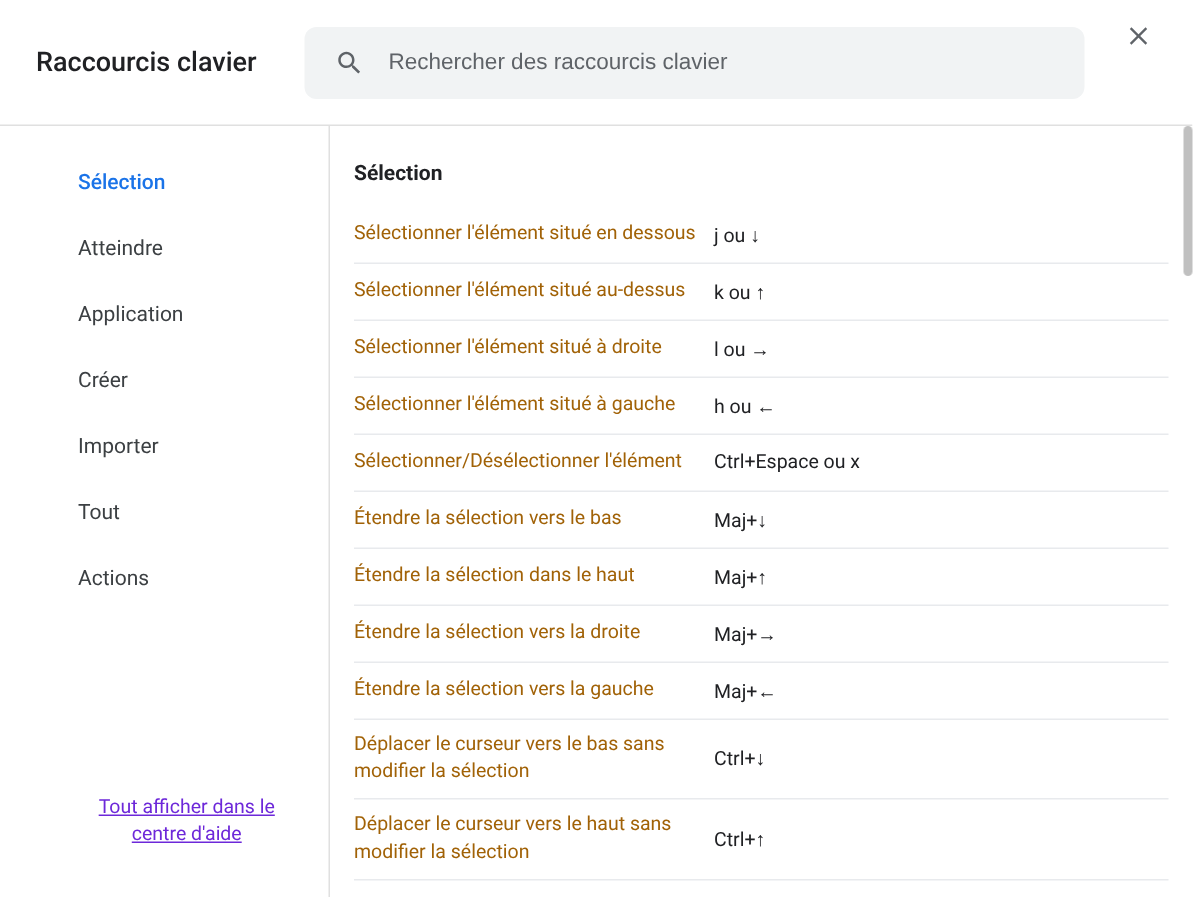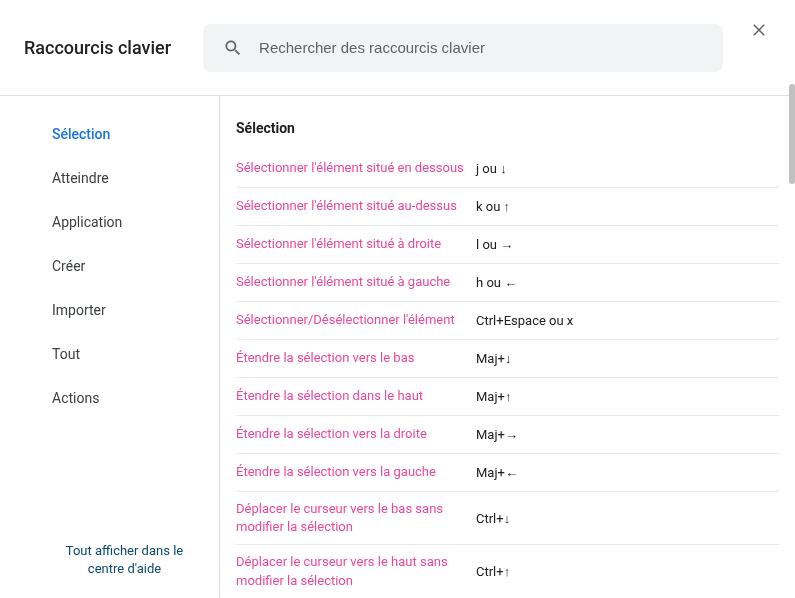--- a/index.html
+++ b/index.html
@@ -12,21 +12,21 @@
       background: #fff;
       width: 795px;
       height: 598px;
       overflow: hidden;
       position: relative;
     }
     .header {
       display: flex;
       align-items: center;
       padding: 0 24px;
-      height: 96px;
+      height: 84px;
       border-bottom: 1px solid #e0e0e0;
     }
     .header-title {
       font-size: 18px;
       font-weight: 500;
       color: #202124;
       margin-right: 32px;
       flex-shrink: 0;
     }
     .search-container {
@@ -98,21 +98,22 @@
       cursor: pointer;
     }
     .sidebar-item.active {
       color: #1a73e8;
       font-weight: 500;
     }
     .help-link {
       text-align: center;
       padding: 14px 22px 16px;
       font-size: 13px;
-      color: #0c4a6e;
+      color: #6d28d9;
+      text-decoration: underline;
       cursor: pointer;
       line-height: 1.4;
     }
     .content {
       flex: 1;
       padding: 24px 16px 0 16px;
       overflow-y: auto;
       position: relative;
     }
     .content-scroll {
@@ -127,21 +128,21 @@
     .shortcut-row {
       display: flex;
       align-items: center;
       border-bottom: 1px solid #e8eaed;
       min-height: 38px;
       padding: 8px 0;
     }
     .shortcut-desc {
       flex: 0 0 240px;
       font-size: 13px;
-      color: #ec4899;
+      color: #a16207;
       line-height: 1.4;
       padding-right: 1px;
     }
     .shortcut-keys {
       font-size: 13px;
       color: #202124;
     }
     .scroll-indicator {
       position: absolute;
       right: 0;

